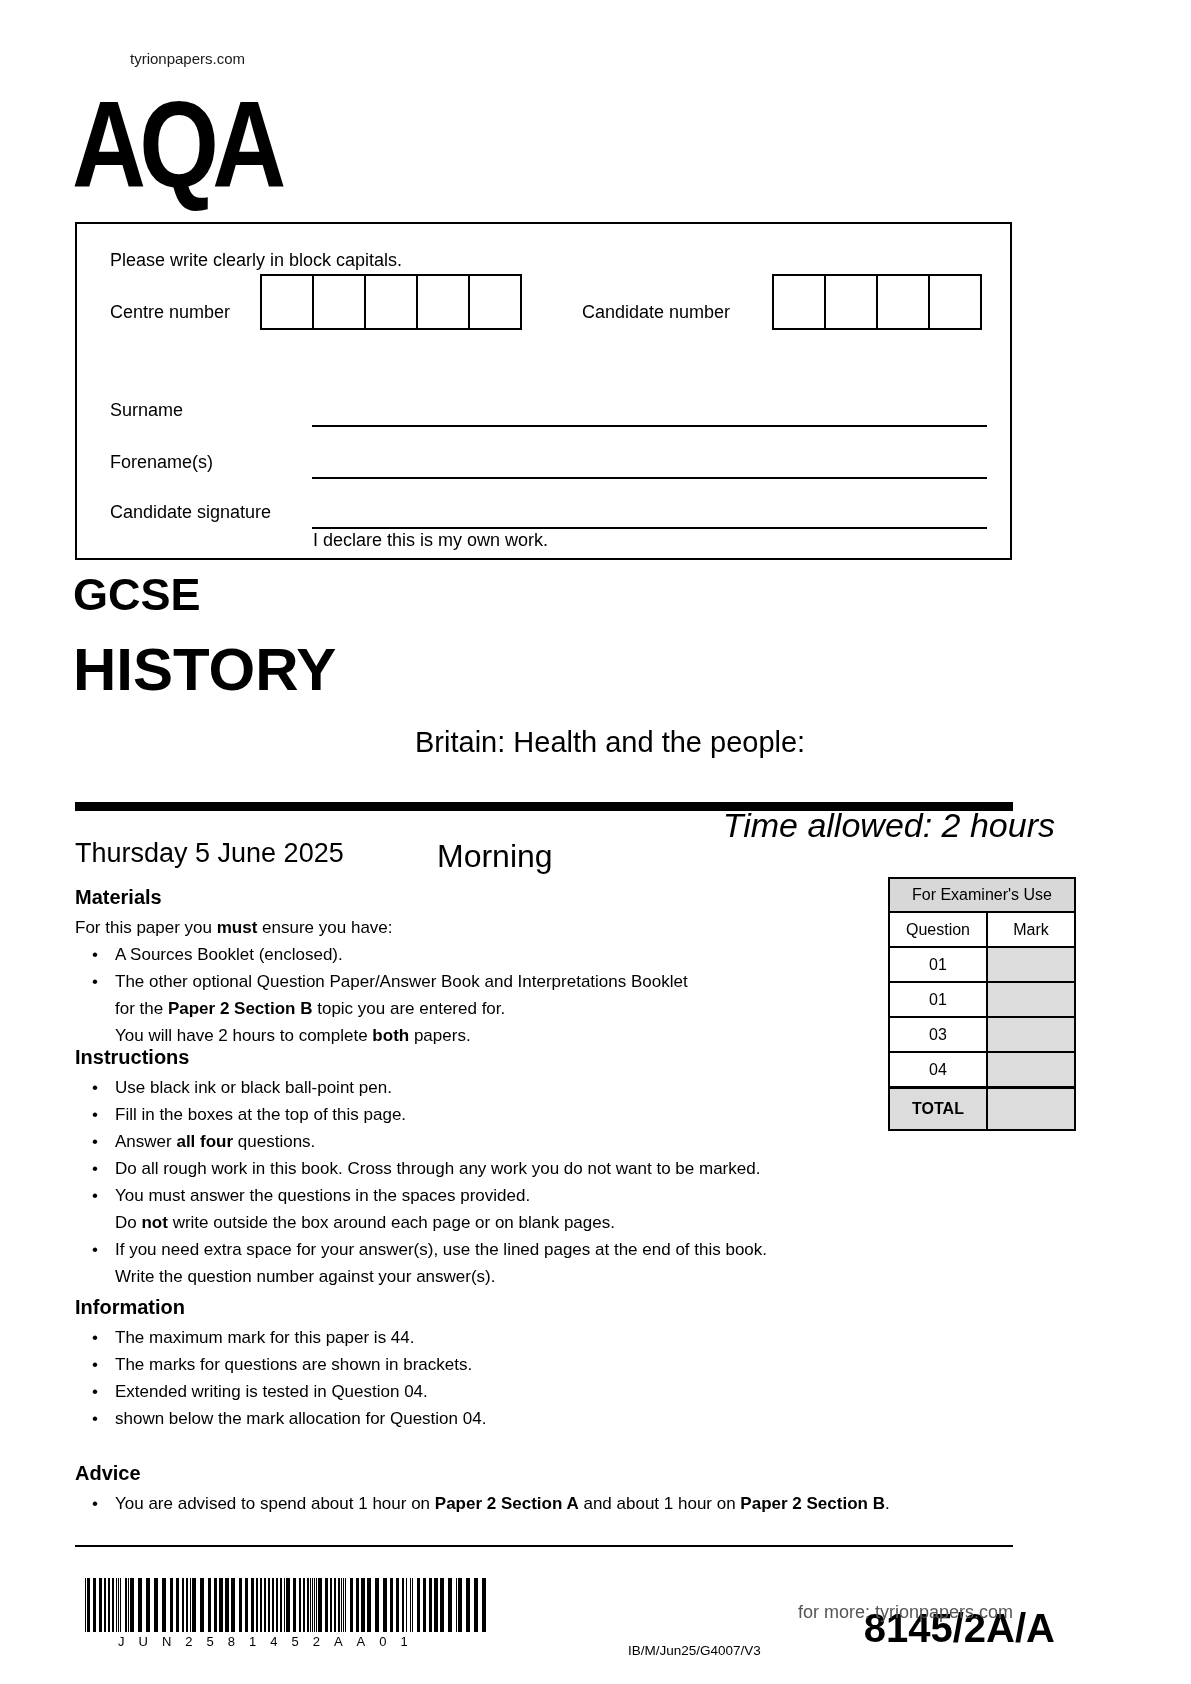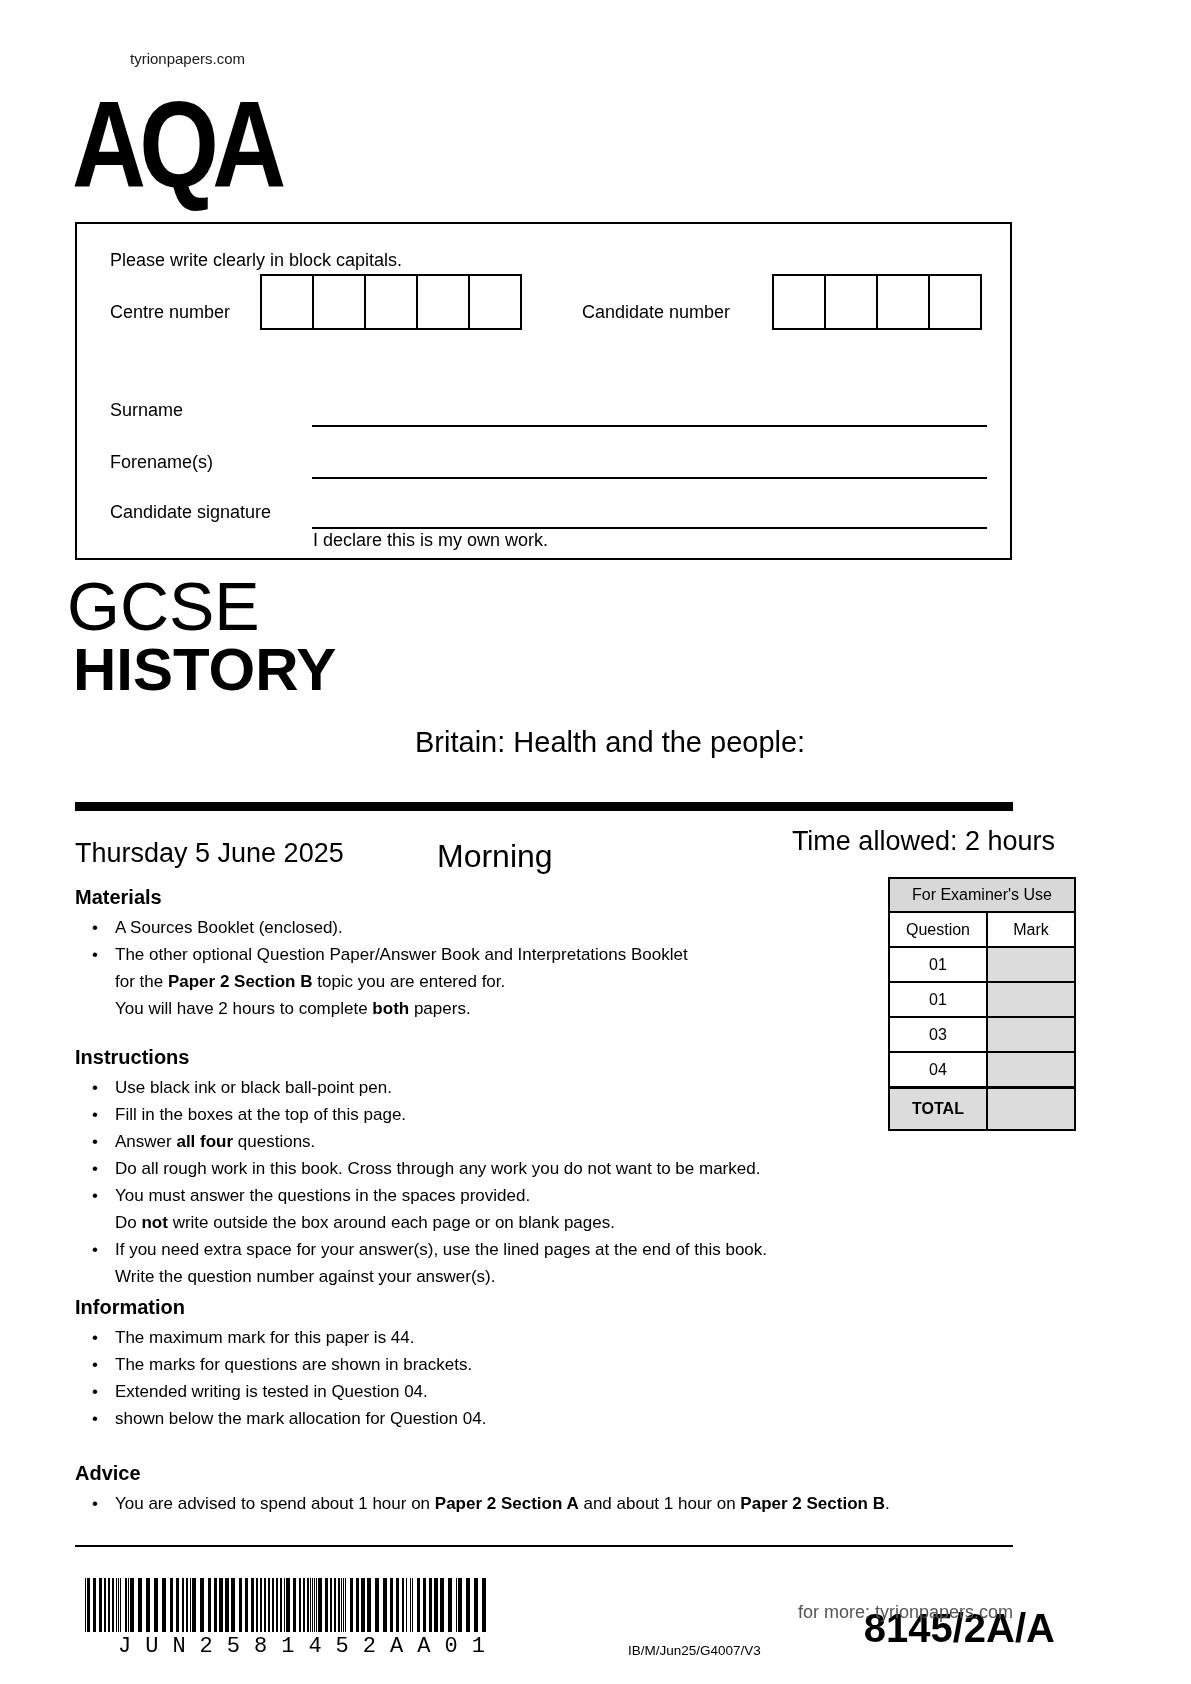--- a/index.html
+++ b/index.html
@@ -17,29 +17,29 @@
   .cells{position:absolute;display:flex;border:2px solid #000;background:#fff;}
   .cells .cell{width:50px;height:52px;border-left:2px solid #000;}
   .cells .cell:first-child{border-left:none;}
   .wline{position:absolute;height:0;border-bottom:2px solid #000;}
   .surname-line{left:235px;top:201px;width:675px;}
   .forename-line{left:235px;top:253px;width:675px;}
   .signature-line{left:235px;top:303px;width:675px;}
   .declaration{position:absolute;left:236px;top:306px;font-size:18px;}
 
   
-  .h-qual{position:absolute;left:67px;top:572px;font-size:68px;font-weight:400;line-height:1;}
+  .h-qual{position:absolute;left:73px;top:572px;font-size:45px;font-weight:700;line-height:1;}
   .h-subj{position:absolute;left:73px;top:640px;font-size:60px;font-weight:700;line-height:1;}
   .paper-label{position:absolute;left:75px;top:722px;font-size:29px;}
   .topic{position:absolute;left:415px;top:722px;font-size:29px;line-height:40px;}
   .rule-thick{position:absolute;left:75px;top:802px;width:938px;height:9px;background:#000;}
 
   .sess-date{position:absolute;left:75px;top:838px;font-size:27px;}
   .sess-morning{position:absolute;left:437px;top:838px;font-size:32px;}
-  .sess-time{position:absolute;right:136px;top:826px;font-size:27px;}
+  .sess-time{position:absolute;right:136px;top:806px;font-size:34px;font-style:italic;}
 
   
   .sec{position:absolute;left:75px;width:990px;font-size:17px;}
   .sec h3{margin:0 0 4px 0;font-size:20px;font-weight:700;line-height:26px;}
   .lead{line-height:27px;}
   .bullet-item{display:flex;line-height:27px;}
   .bullet{flex:0 0 40px;box-sizing:border-box;padding-left:17px;}
   .lines{flex:1 1 auto;}
   .b{font-weight:700;}
   .sec-materials{top:884px;}
@@ -55,22 +55,22 @@
   .exam-table .q-head{width:96px;height:33px;font-weight:400;}
   .exam-table .m-head{width:86px;font-weight:400;}
   .exam-table td{height:33px;}
   .exam-table .mark-cell{background:#dcdcdc;}
   .exam-table .total-row td{background:#dcdcdc;font-weight:700;height:40px;border-top:3px solid #000;}
 
   
   .rule-thin{position:absolute;left:75px;top:1545px;width:938px;height:2px;background:#000;}
   .barcode{position:absolute;left:85px;top:1578px;width:402px;height:54px;display:flex;overflow:hidden;}
   .barcode span{flex:0 0 auto;height:100%;}
-  .barcode-text{position:absolute;left:118px;top:1634px;font-family:Liberation Mono, monospace;
-                font-size:22px;letter-spacing:14px;white-space:nowrap;}
+  .barcode-text{position:absolute;left:118px;top:1634px;font-family:Liberation Sans, sans-serif;
+                font-size:13px;letter-spacing:14px;white-space:nowrap;}
   .ref-code{position:absolute;left:628px;top:1643px;font-size:13.5px;}
   .paper-code{position:absolute;right:136px;top:1606px;font-size:40px;font-weight:700;z-index:1;}
   .wm-bottom{position:absolute;right:178px;top:1602px;font-size:18px;color:#555;z-index:2;}
 </style>
 </head>
 <body>
 
 <div class="page">
 
   <div class="wm-top">tyrionpapers.com</div>
@@ -113,20 +113,21 @@
     <div>Britain: Health and the people:</div>
   </div>
   <div class="rule-thick"></div>
 
   <div class="sess-date">Thursday 5 June 2025</div>
   <div class="sess-morning">Morning</div>
   <div class="sess-time">Time allowed: 2 hours</div>
 
   <div class="sec sec-materials">
     <h3>Materials</h3>
+    <div class="lead"><span>For this paper you </span><span class="b">must</span><span> ensure you have:</span></div>
     <div>
         <div class="bullet-item">
           <span class="bullet">•</span>
           <div class="lines">
             <div class="line"><span>A Sources Booklet (enclosed).</span></div>
           </div>
         </div>
         <div class="bullet-item">
           <span class="bullet">•</span>
           <div class="lines">

